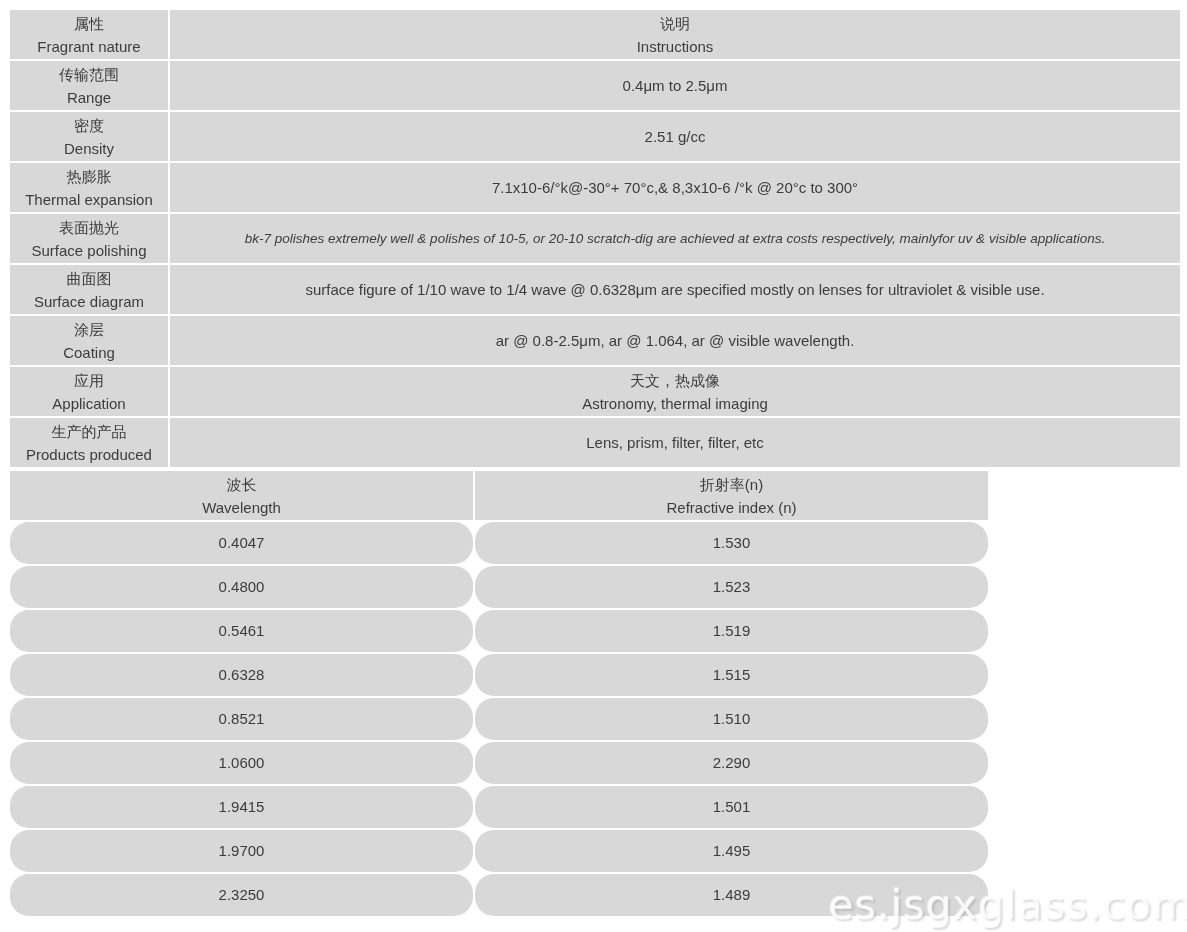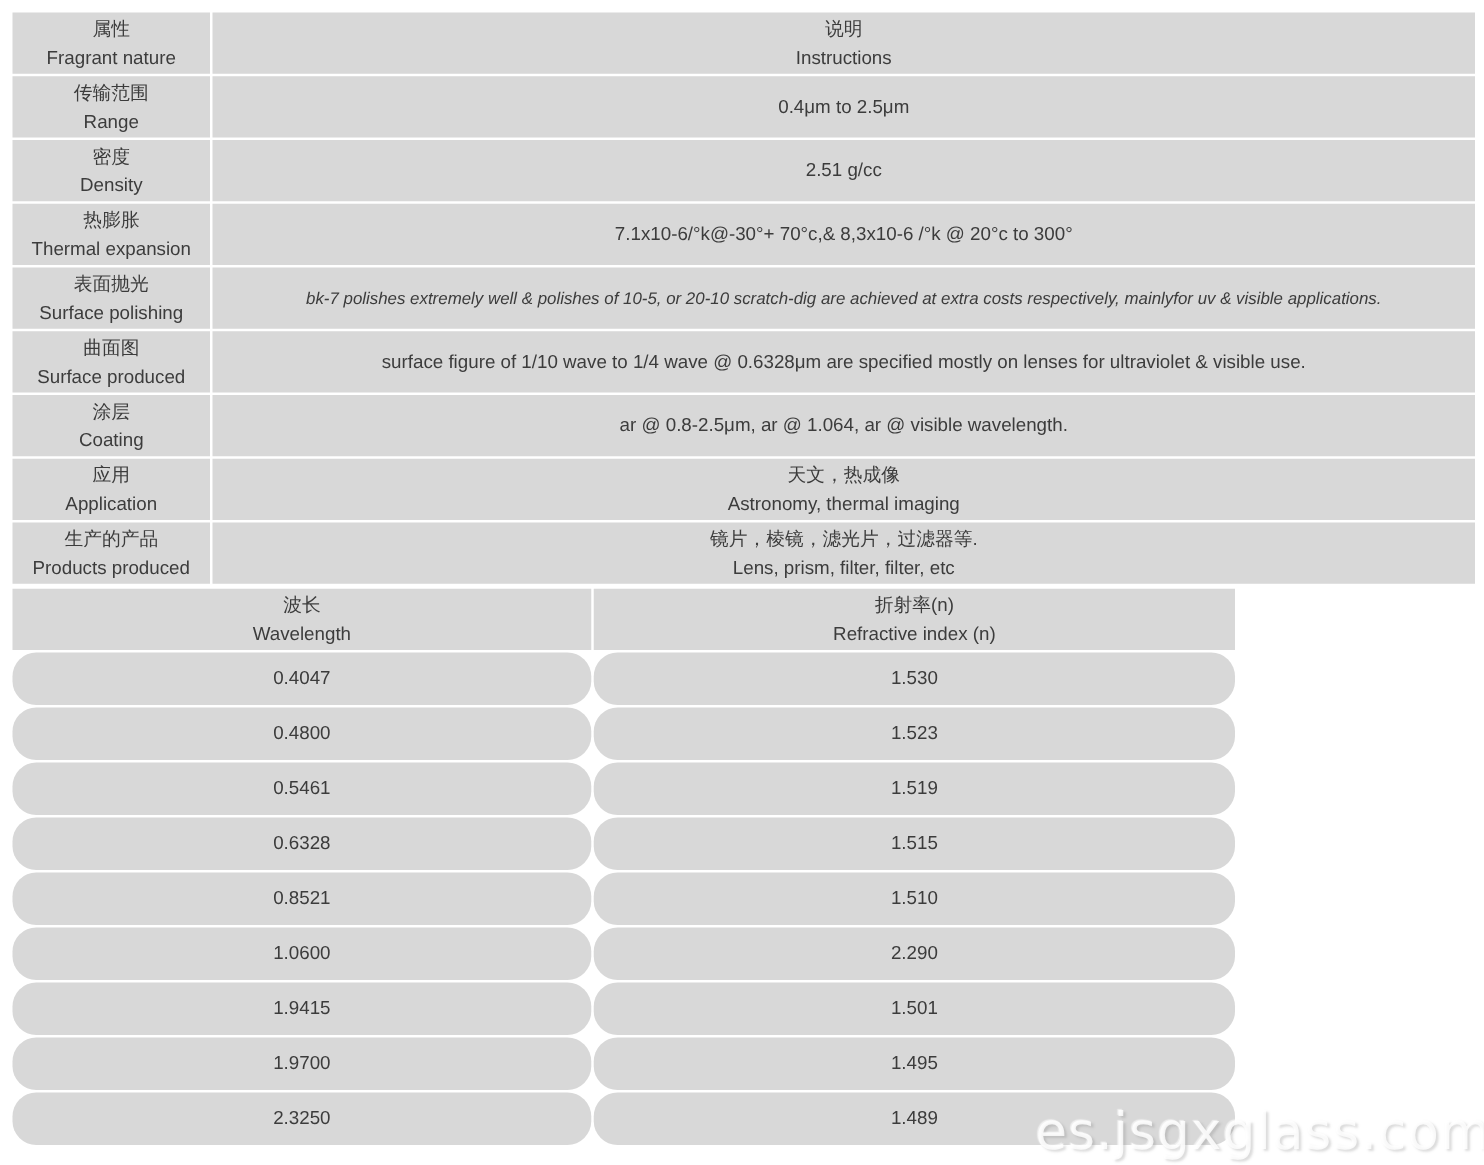--- a/index.html
+++ b/index.html
@@ -132,21 +132,21 @@
       </div>
       <div class="cell value-long">
         <div class="line">bk-7 polishes extremely well &amp; polishes of 10-5, or 20-10 scratch-dig are achieved at extra costs respectively, mainlyfor uv &amp; visible applications.</div>
 
       </div>
     </div>
 
     <div class="grid-row">
       <div class="cell">
         <div class="line">曲面图</div>
-        <div class="line">Surface produced</div>
+        <div class="line">Surface diagram</div>
       </div>
       <div class="cell">
         <div class="line">surface figure of 1/10 wave to 1/4 wave @ 0.6328μm are specified mostly on lenses for ultraviolet &amp; visible use.</div>
 
       </div>
     </div>
 
     <div class="grid-row">
       <div class="cell">
         <div class="line">涂层</div>
@@ -168,21 +168,20 @@
         <div class="line">Astronomy, thermal imaging</div>
       </div>
     </div>
 
     <div class="grid-row">
       <div class="cell">
         <div class="line">生产的产品</div>
         <div class="line">Products produced</div>
       </div>
       <div class="cell">
-        <div class="line">镜片，棱镜，滤光片，过滤器等.</div>
         <div class="line">Lens, prism, filter, filter, etc</div>
       </div>
     </div>
 
   </div>
 
   <div class="waves-table">
 
     <div class="grid-row">
       <div class="cell">

